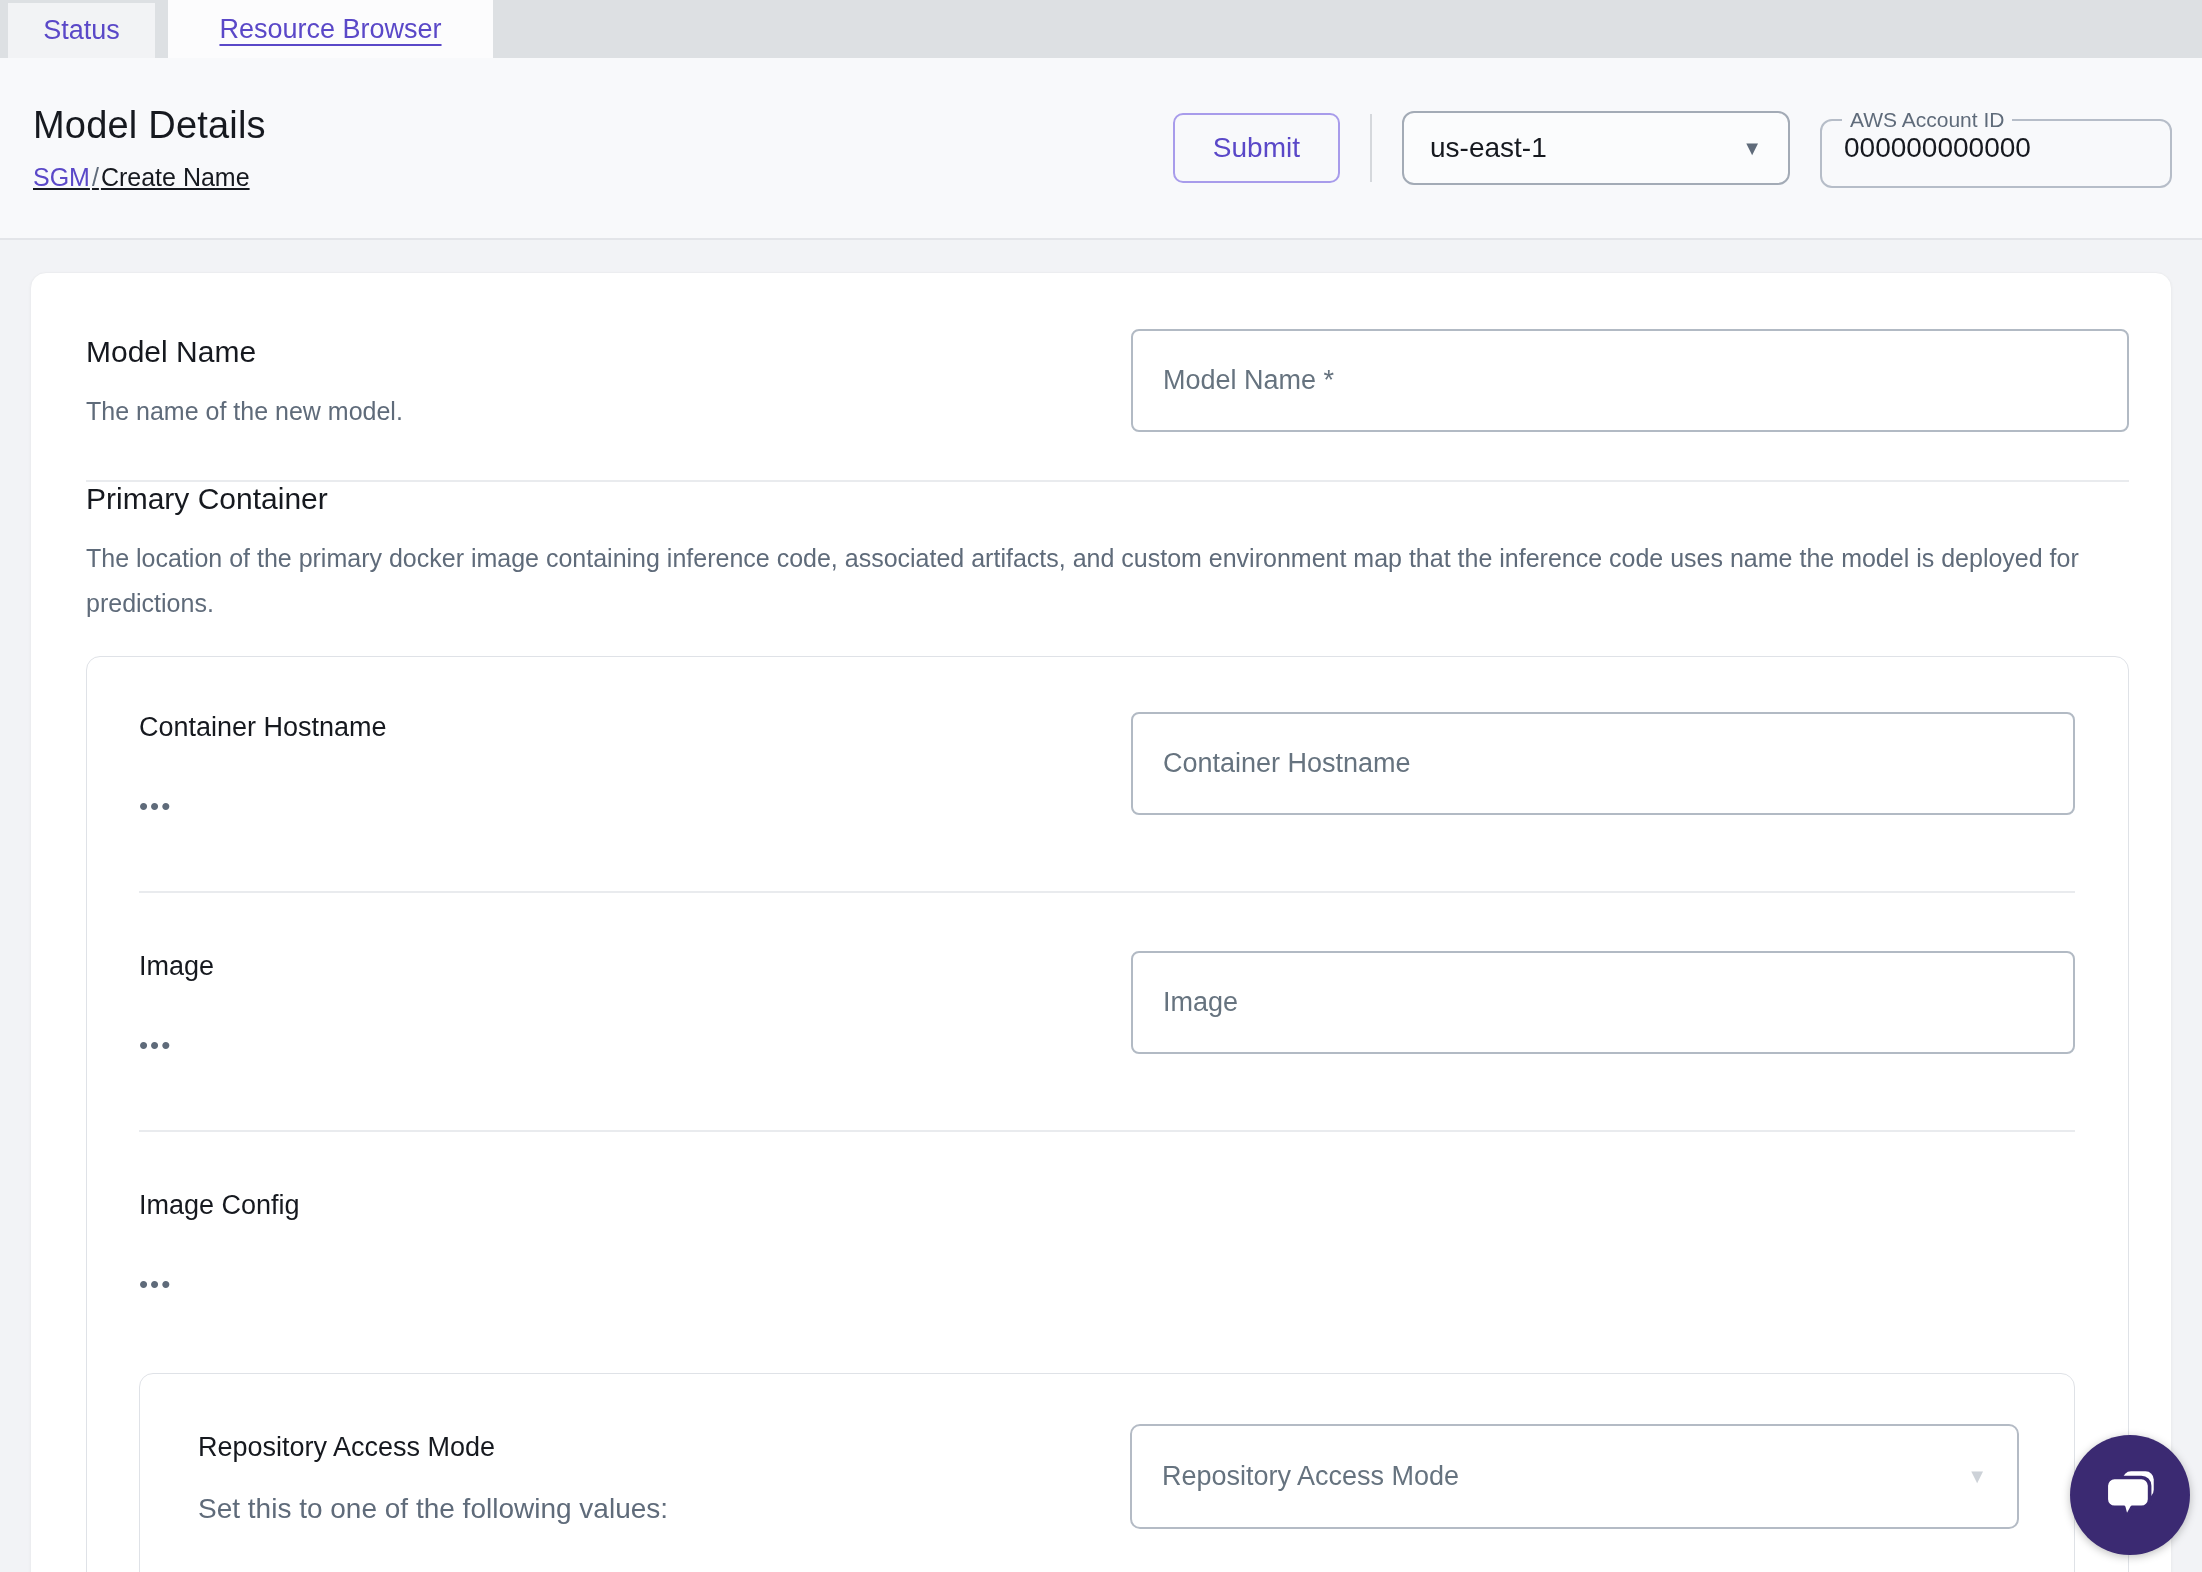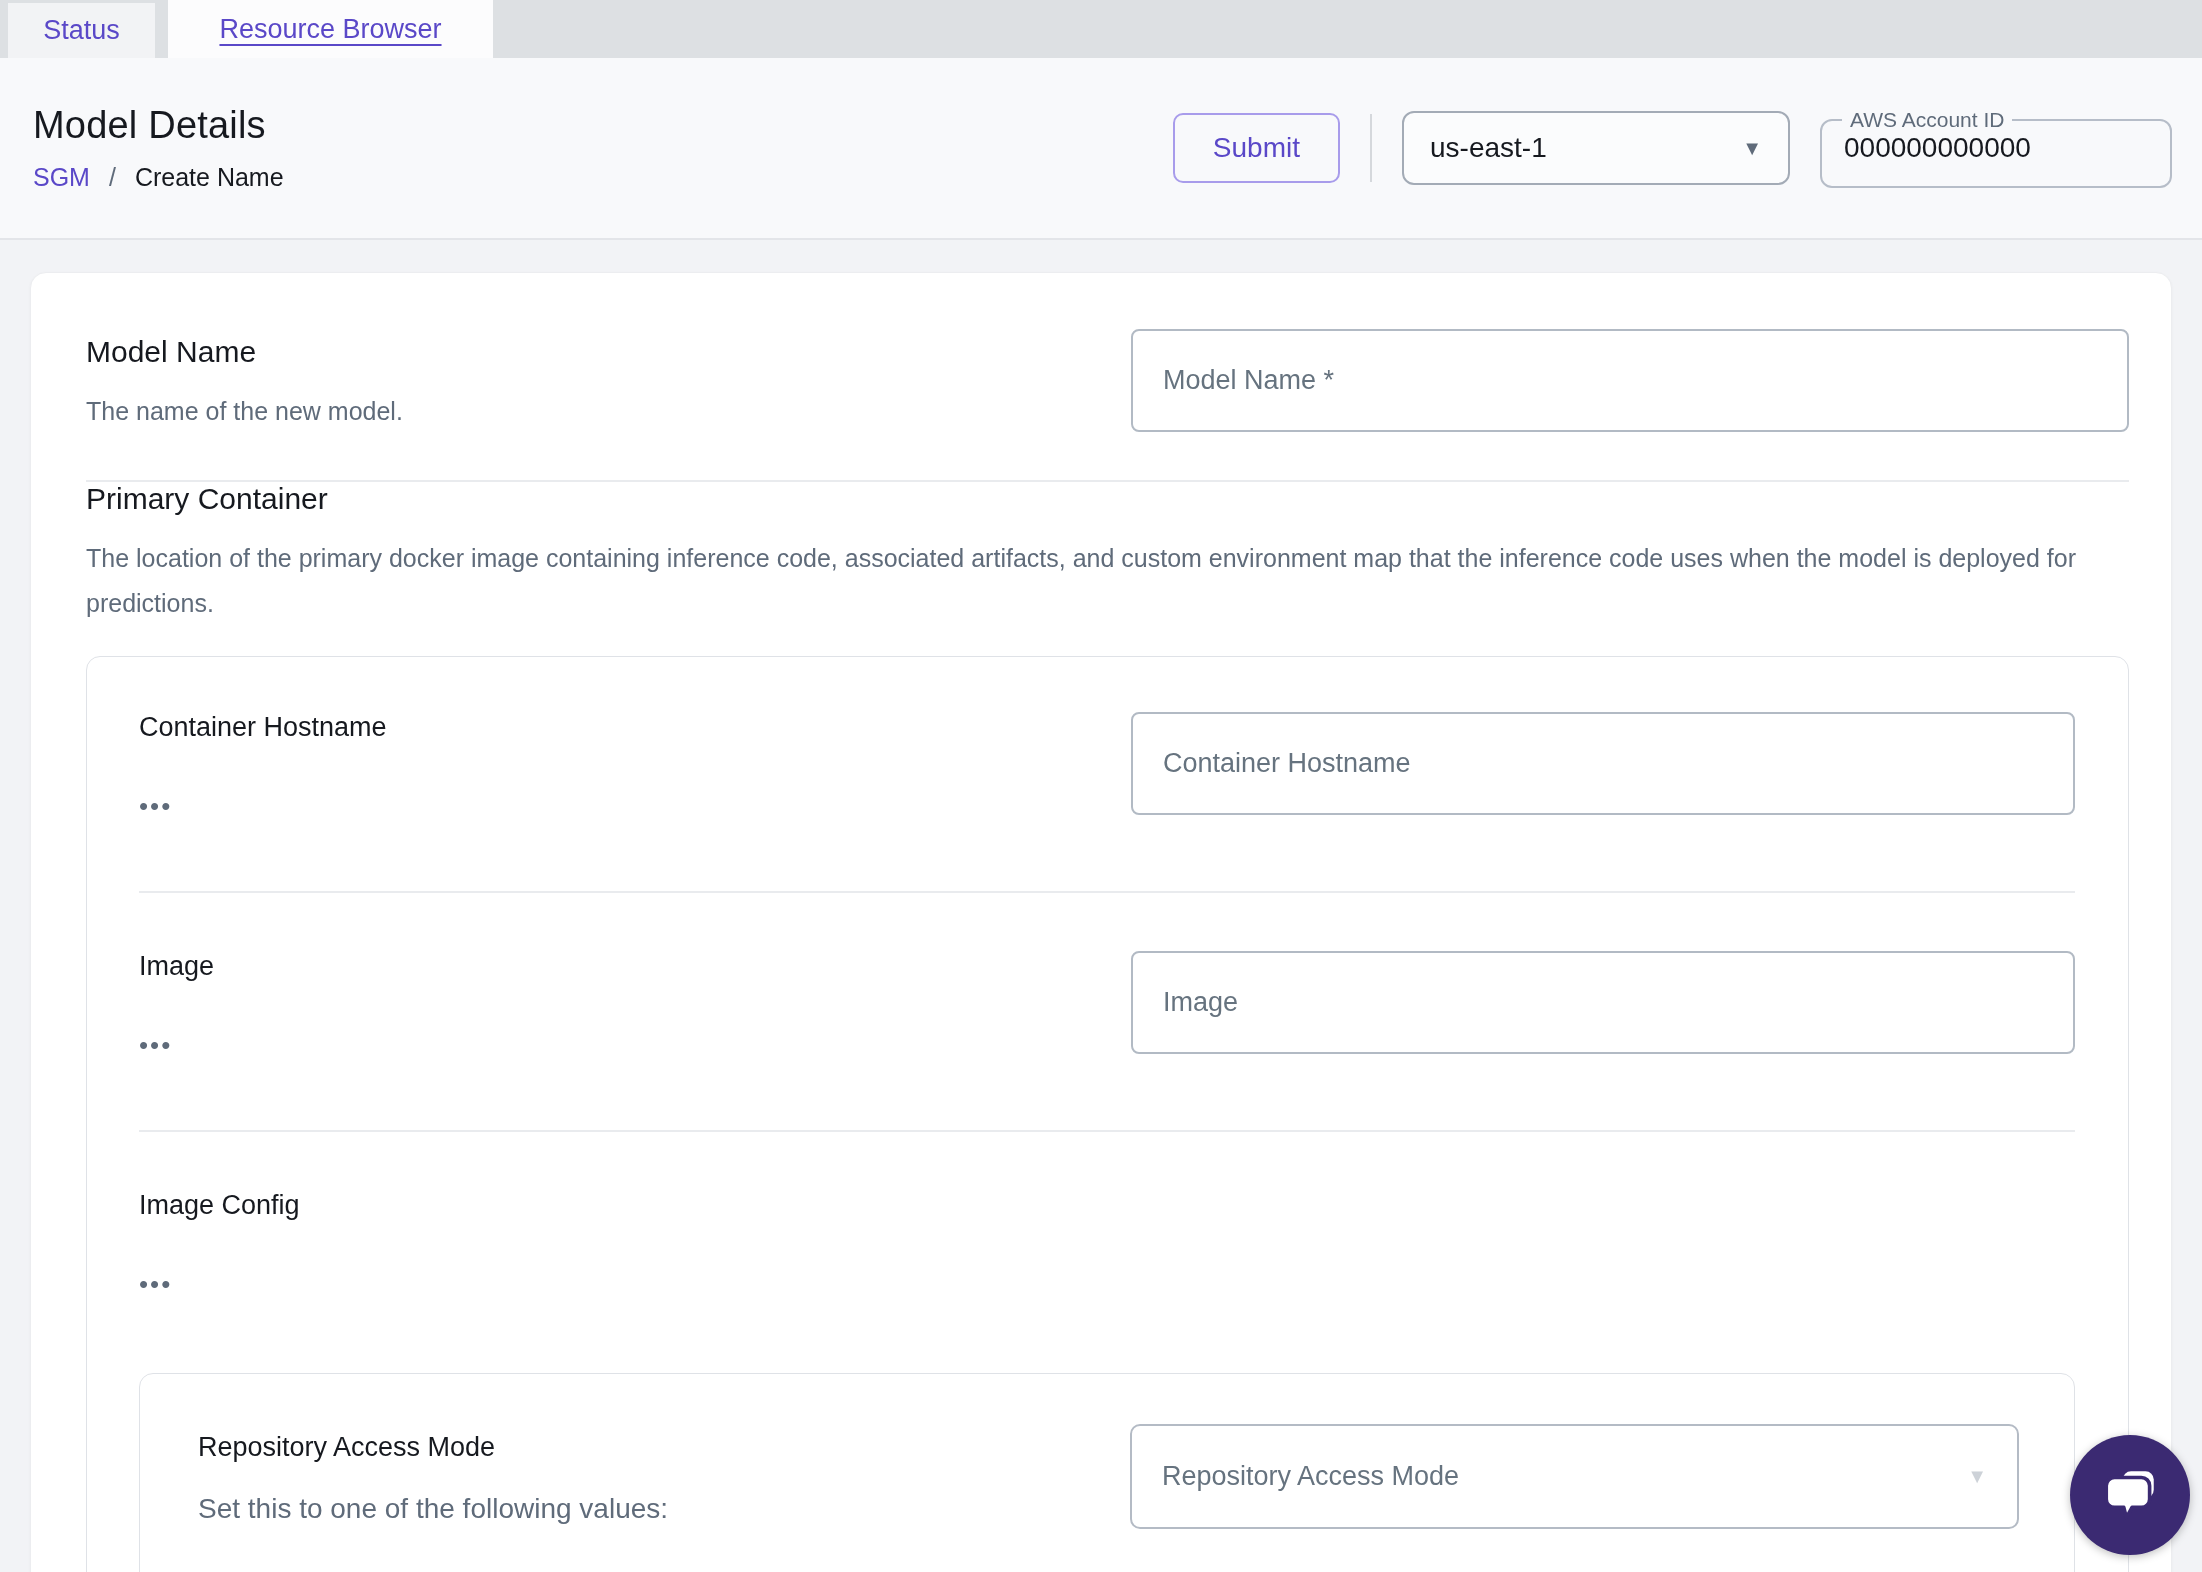--- a/index.html
+++ b/index.html
@@ -52,22 +52,23 @@
   .page-title {
     font-size: 38px;
     font-weight: 400;
     color: #16191f;
     letter-spacing: 0.2px;
   }
   .breadcrumb {
     margin-top: 16px;
     font-size: 25px;
     display: flex;
-    gap: 19px;
-    align-items: center;
+    gap: 2px;
+    align-items: center;
+    text-decoration: underline;
   }
   .crumb-link { color: #5a48c8; cursor: pointer; }
   .crumb-sep { color: #5f6b7a; }
   .crumb-current { color: #16191f; }
 
   .header-controls { display: flex; align-items: center; gap: 30px; }
   .btn-submit {
     height: 70px;
     padding: 0 38px;
     font-size: 28px;
@@ -270,21 +271,21 @@
       <div class="row-left">
         <div class="section-title">Model Name</div>
         <div class="section-desc">The name of the new model.</div>
       </div>
       <input class="text-input input-model-name" type="text" placeholder="Model Name *" style="">
     </div>
 
     <hr class="hr hr-model">
 
     <div class="section-title pc-heading">Primary Container</div>
-    <div class="pc-desc">The location of the primary docker image containing inference code, associated artifacts, and custom environment map that the inference code uses when the model is deployed for predictions.</div>
+    <div class="pc-desc">The location of the primary docker image containing inference code, associated artifacts, and custom environment map that the inference code uses name the model is deployed for predictions.</div>
 
     <div class="inner-card">
 
       <div class="form-row field-row">
         <div class="row-left">
           <div class="field-label">Container Hostname</div>
           <button class="ellipsis-btn">•••</button>
         </div>
         <input class="text-input field-input" type="text" placeholder="Container Hostname" style="">
       </div>

